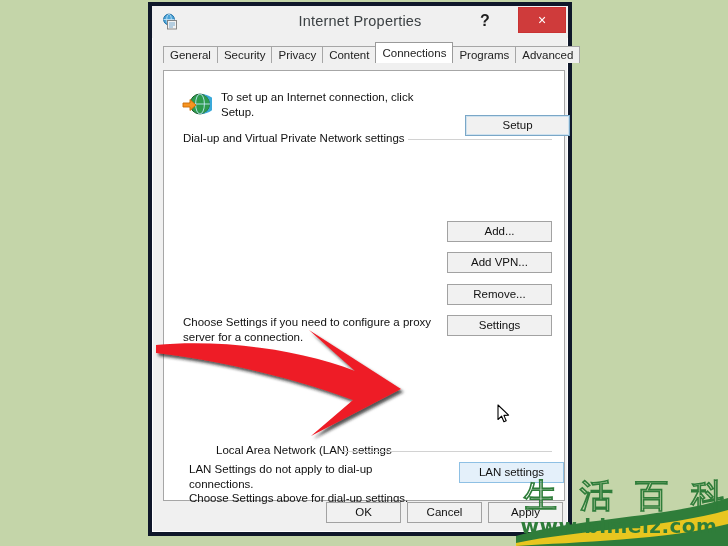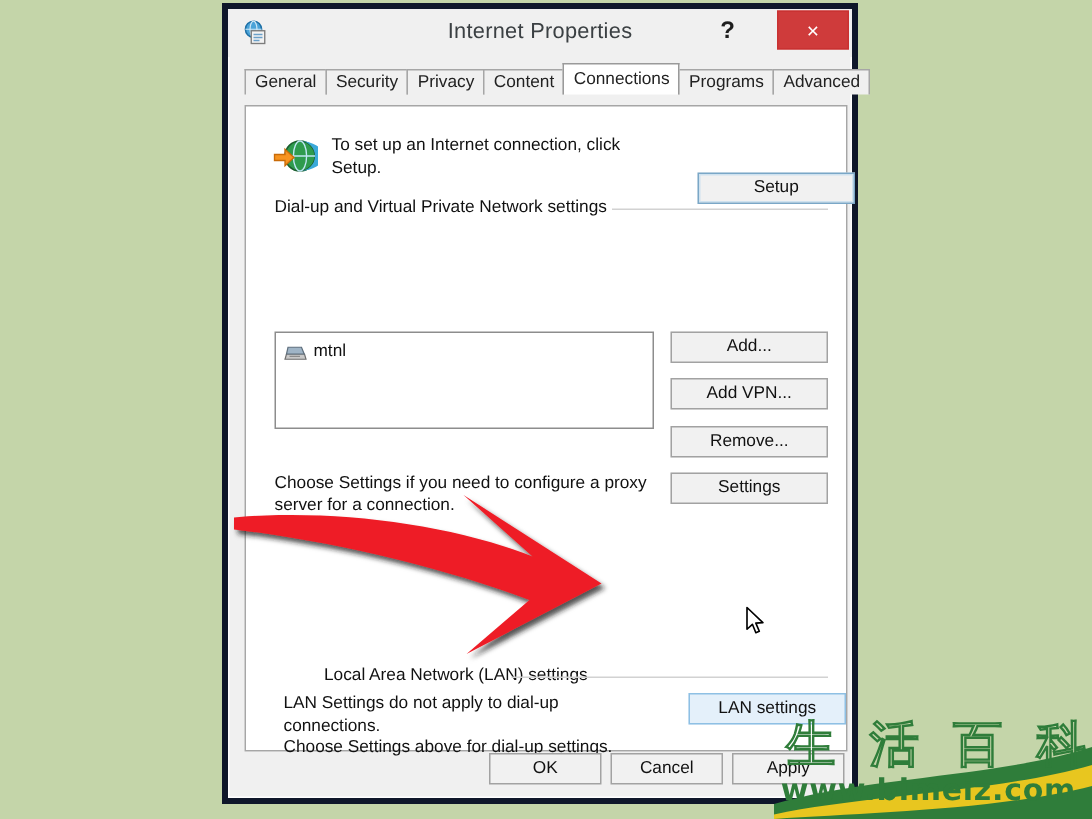--- a/index.html
+++ b/index.html
@@ -186,32 +186,20 @@
           <path d="M1 12 L8 12 L8 8.5 L14 14 L8 19.5 L8 16 L1 16 Z" fill="#f79420" stroke="#c96b08" stroke-width=".9"></path>
         </svg>
       </span>
       <div class="intro-text">To set up an Internet connection, click Setup.</div>
       <div class="btn btn-setup focus">Setup</div>
     </div>
 
     <div class="grp-label" style="left:19px;top:61px;">Dial-up and Virtual Private Network settings</div>
     <div class="grp-rule" style="left:244px;top:68px;width:144px;"></div>
 
-    <div class="listbox">
-      <div class="list-item">
-        <span class="modem-icon">
-          <svg width="16" height="14" viewBox="0 0 16 14">
-            <path d="M2 9 L14 9 L15 12.5 L1 12.5 Z" fill="#c9c9c9" stroke="#6e6e6e" stroke-width=".8"></path>
-            <path d="M3 4.5 L12 4.5 L13.8 9 L2 9 Z" fill="#9fb4c6" stroke="#5f6f7d" stroke-width=".8"></path>
-            <line x1="4" y1="10.6" x2="11" y2="10.6" stroke="#8b8b8b" stroke-width=".8"></line>
-          </svg>
-        </span>
-        <span>mtnl</span>
-      </div>
-    </div>
 
     <div class="btn btn-addvpn">Add VPN...</div>
     <div class="btn btn-add">Add...</div>
     <div class="btn btn-settings">Settings</div>
     <div class="btn btn-remove">Remove...</div>
 
     <div class="proxy-text">Choose Settings if you need to configure a proxy server for a connection.</div>
 
     <div class="grp-label" style="left:19px;top:373px;padding-left:33px;">Local Area Network (LAN) settings</div>
     <div class="grp-rule" style="left:177px;top:380px;width:211px;"></div>

